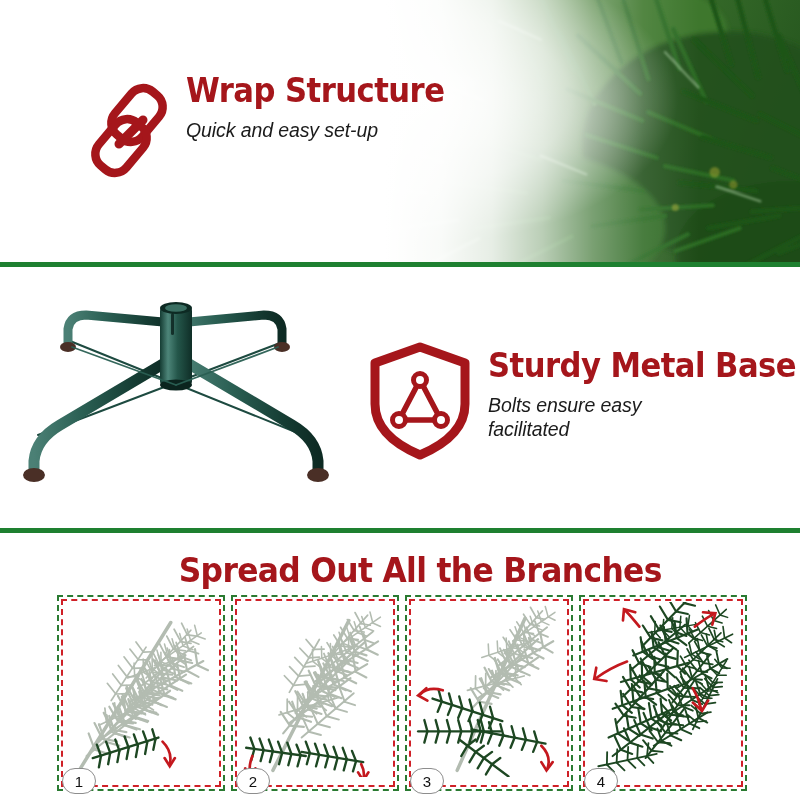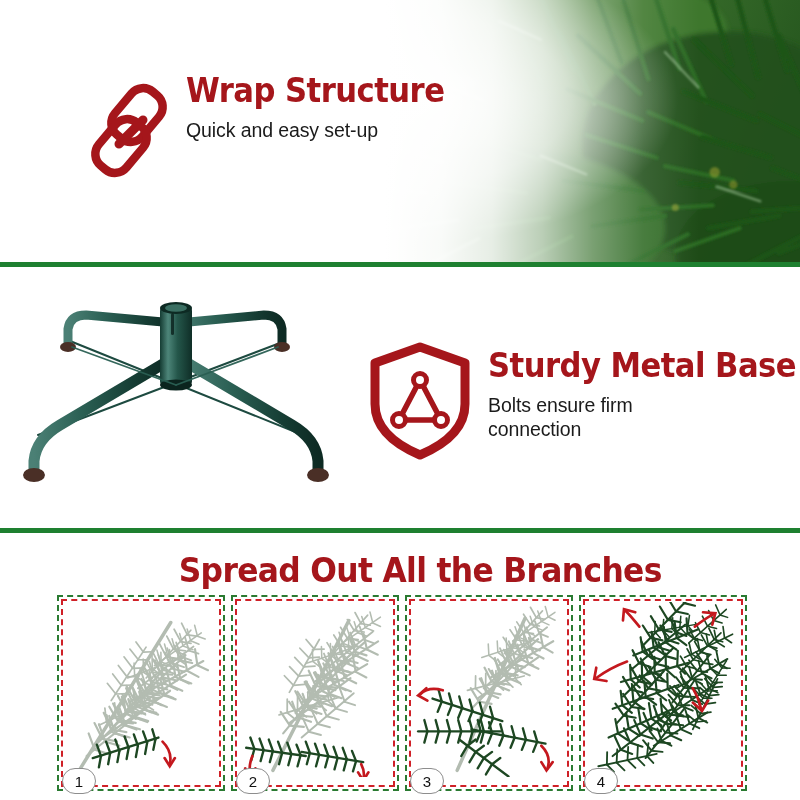--- a/index.html
+++ b/index.html
@@ -50,20 +50,21 @@
     transform:scaleX(0.93);
     transform-origin:left center;
     white-space:nowrap;
   }
   .feature-sub {
     color:#1b1b1b;
     font-size:19.5px;
     line-height:1.24;
     margin-top:9px;
     letter-spacing:-0.1px;
+    font-style:italic;
   }
 
   
   .rule { position:absolute; left:0; width:800px; height:5px; background:#1e8030; }
   .rule-1 { top:262px; }
   .rule-2 { top:528px; }
 
   
   .sec-base {
     position:absolute; left:0; top:267px; width:800px; height:261px; background:#fff;padding-left:6px;
@@ -312,22 +313,22 @@
           <circle cx="52" cy="38" r="6.5"></circle>
           <circle cx="31" cy="78" r="6.5"></circle>
           <circle cx="73" cy="78" r="6.5"></circle>
         </g>
       </svg>
     </div>
 
     <div class="base-text">
       <div class="feature-title">Sturdy Metal Base</div>
       <div class="feature-sub">
-        <div>Bolts ensure firm</div>
-        <div>connection</div>
+        <div>Bolts ensure easy</div>
+        <div>facilitated</div>
       </div>
     </div>
   </div>
 
   <div class="rule rule-2"></div>
 
   <div class="sec-branches">
 
     <div class="branches-title">
       <span>Spread Out All the Branches</span>

